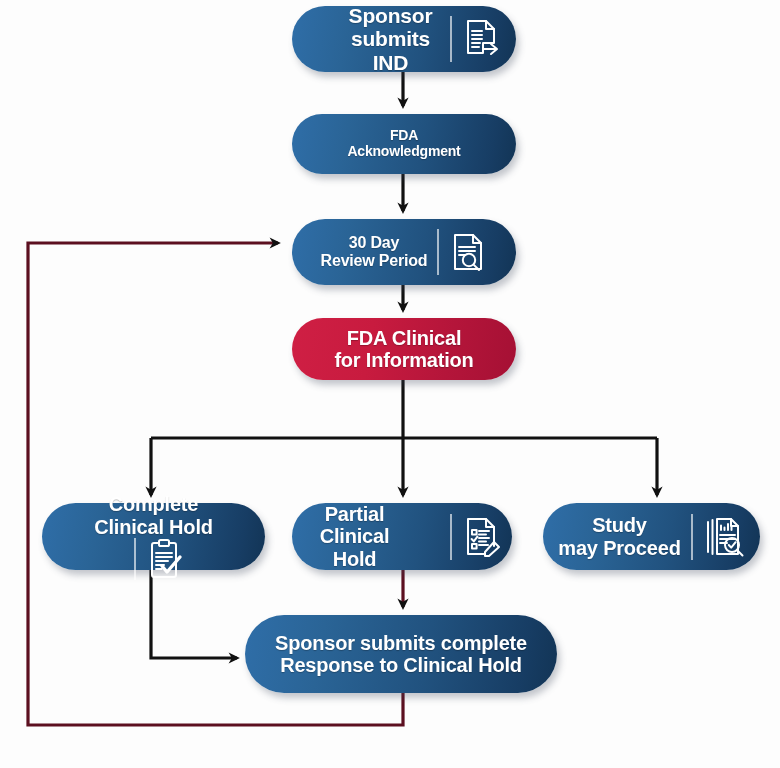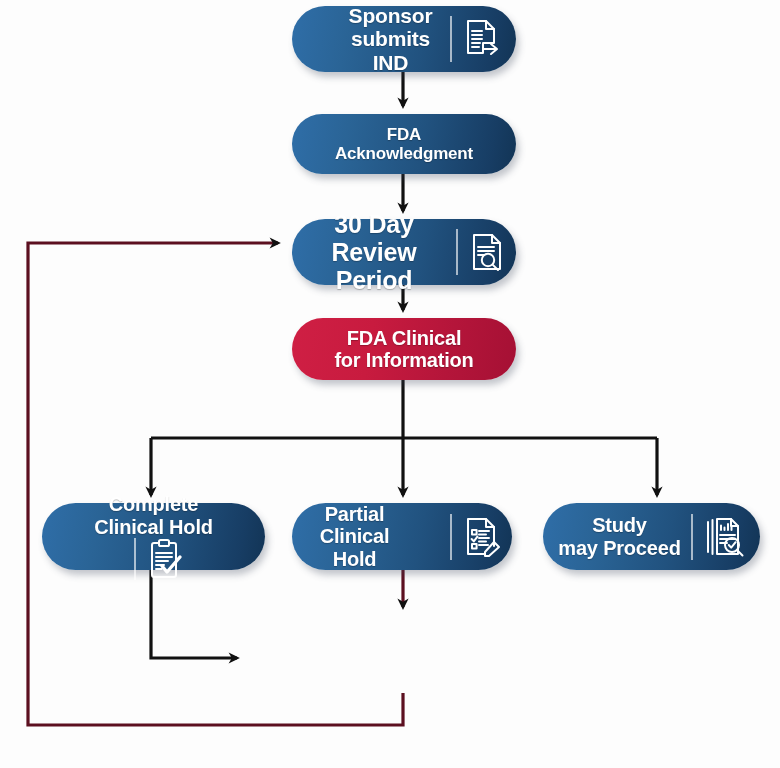--- a/index.html
+++ b/index.html
@@ -65,22 +65,22 @@
   #n-sponsor-ind   { left: 292px; top:   6px; width: 224px; height: 66px; padding: 0 14px; }
   #n-fda-ack       { left: 292px; top: 114px; width: 224px; height: 60px; padding: 0 14px; }
   #n-review-30     { left: 292px; top: 219px; width: 224px; height: 66px; padding: 0 10px; }
   #n-fda-requests  { left: 292px; top: 318px; width: 224px; height: 62px; padding: 0 14px; }
   #n-complete-hold { left:  42px; top: 503px; width: 223px; height: 67px; padding: 0 10px; flex-direction: column; }
   #n-partial-hold  { left: 292px; top: 503px; width: 220px; height: 67px; padding: 0 10px; gap: 33px; }
   #n-study-proceed { left: 543px; top: 503px; width: 217px; height: 67px; padding: 12px 10px; }
   #n-response      { left: 245px; top: 615px; width: 312px; height: 78px; padding: 0 16px; }
 
   #n-sponsor-ind   .node-label { font-size: 21px; margin-left: 35px; }
-  #n-fda-ack       .node-label { font-size: 17px; }
-  #n-review-30     .node-label { font-size: 25px; }
+  #n-fda-ack       .node-label { font-size: 14px; }
+  #n-review-30     .node-label { font-size: 16px; }
   #n-fda-requests  .node-label { font-size: 20px; }
   #n-complete-hold .node-label { font-size: 20px; }
   #n-partial-hold  .node-label { font-size: 20px; }
   #n-study-proceed .node-label { font-size: 20px; }
   #n-response      .node-label { font-size: 20px; }
 </style>
 </head>
 <body>
 
 <div id="canvas">
@@ -221,14 +221,18 @@
         <path d="M26,3 V10 H33"></path>
         <path d="M16,14 V9.5 M19.5,14 V11.5 M23,14 V8 M26.5,14 V11"></path>
         <path d="M15,19 H30 M15,23 H30 M15,27 H22"></path>
         <circle cx="27" cy="29" r="7"></circle>
         <path d="M23.8,29 L26.2,31.6 L30.6,26.2"></path>
         <path d="M32,34 L37.5,39.5"></path>
       </svg>
     </span>
   </div>
 
+  <div class="node node-blue" id="n-response">
+    <span class="node-label">Sponsor submits complete
+Response to Clinical Hold</span>
+  </div>
 
 </div>
 
 </body></html>

